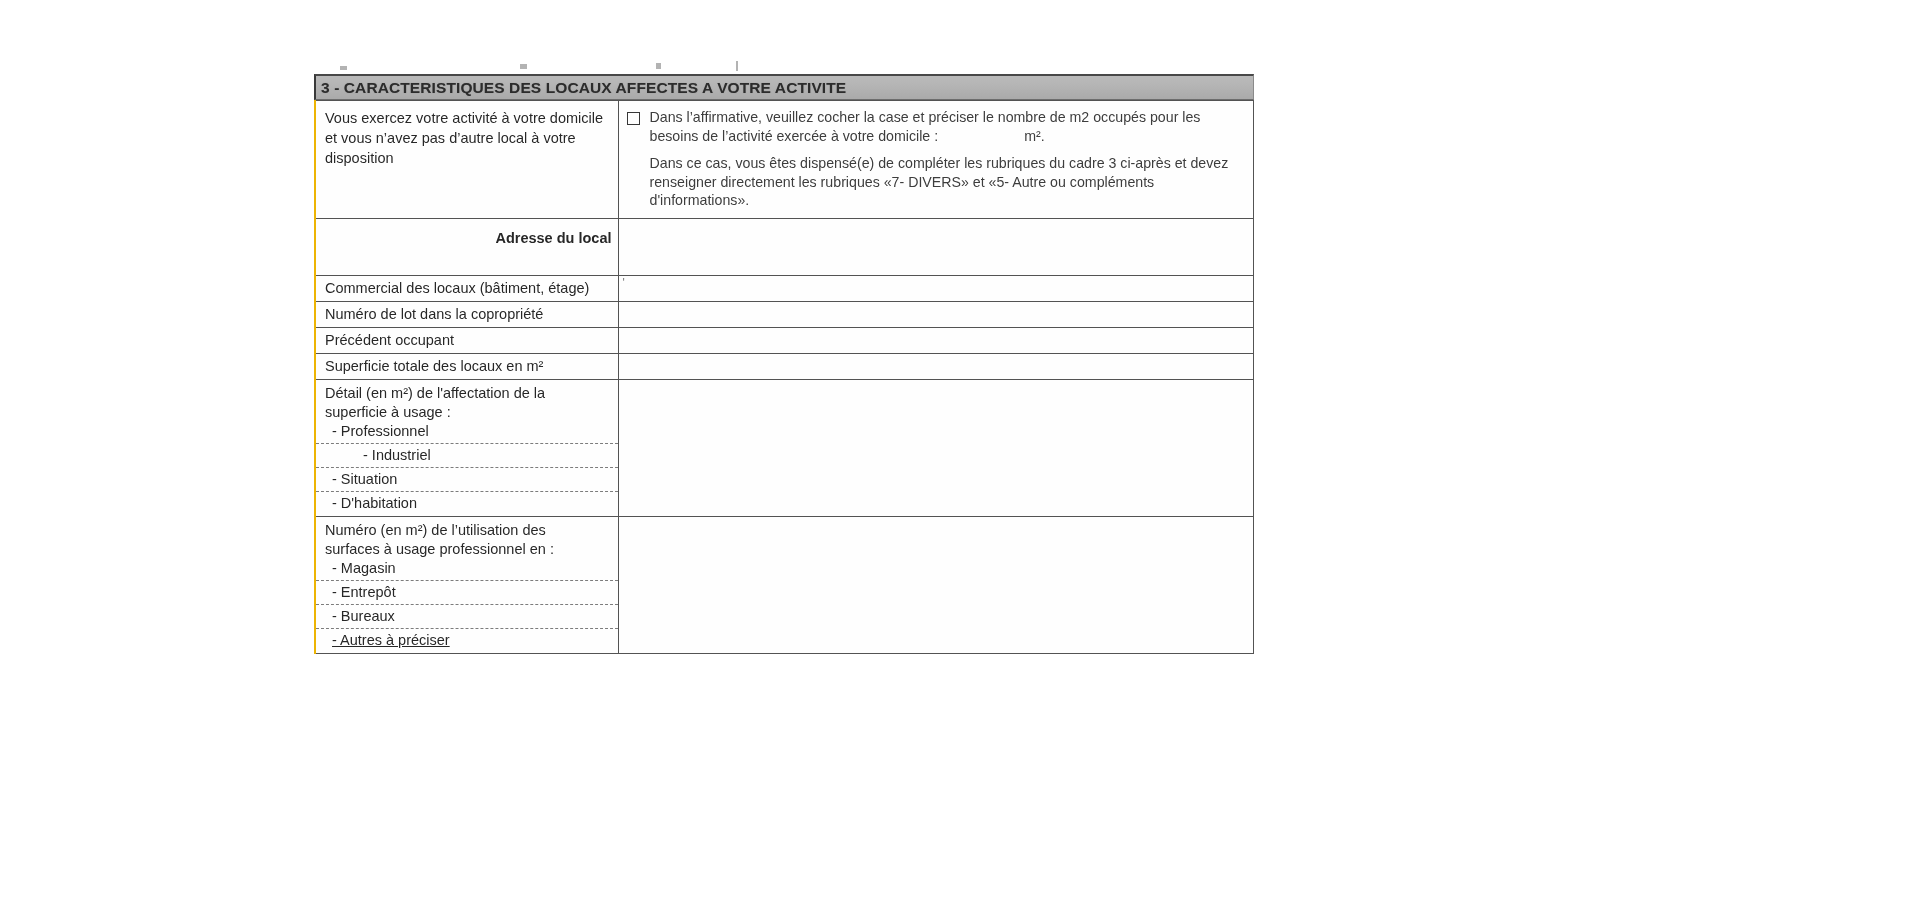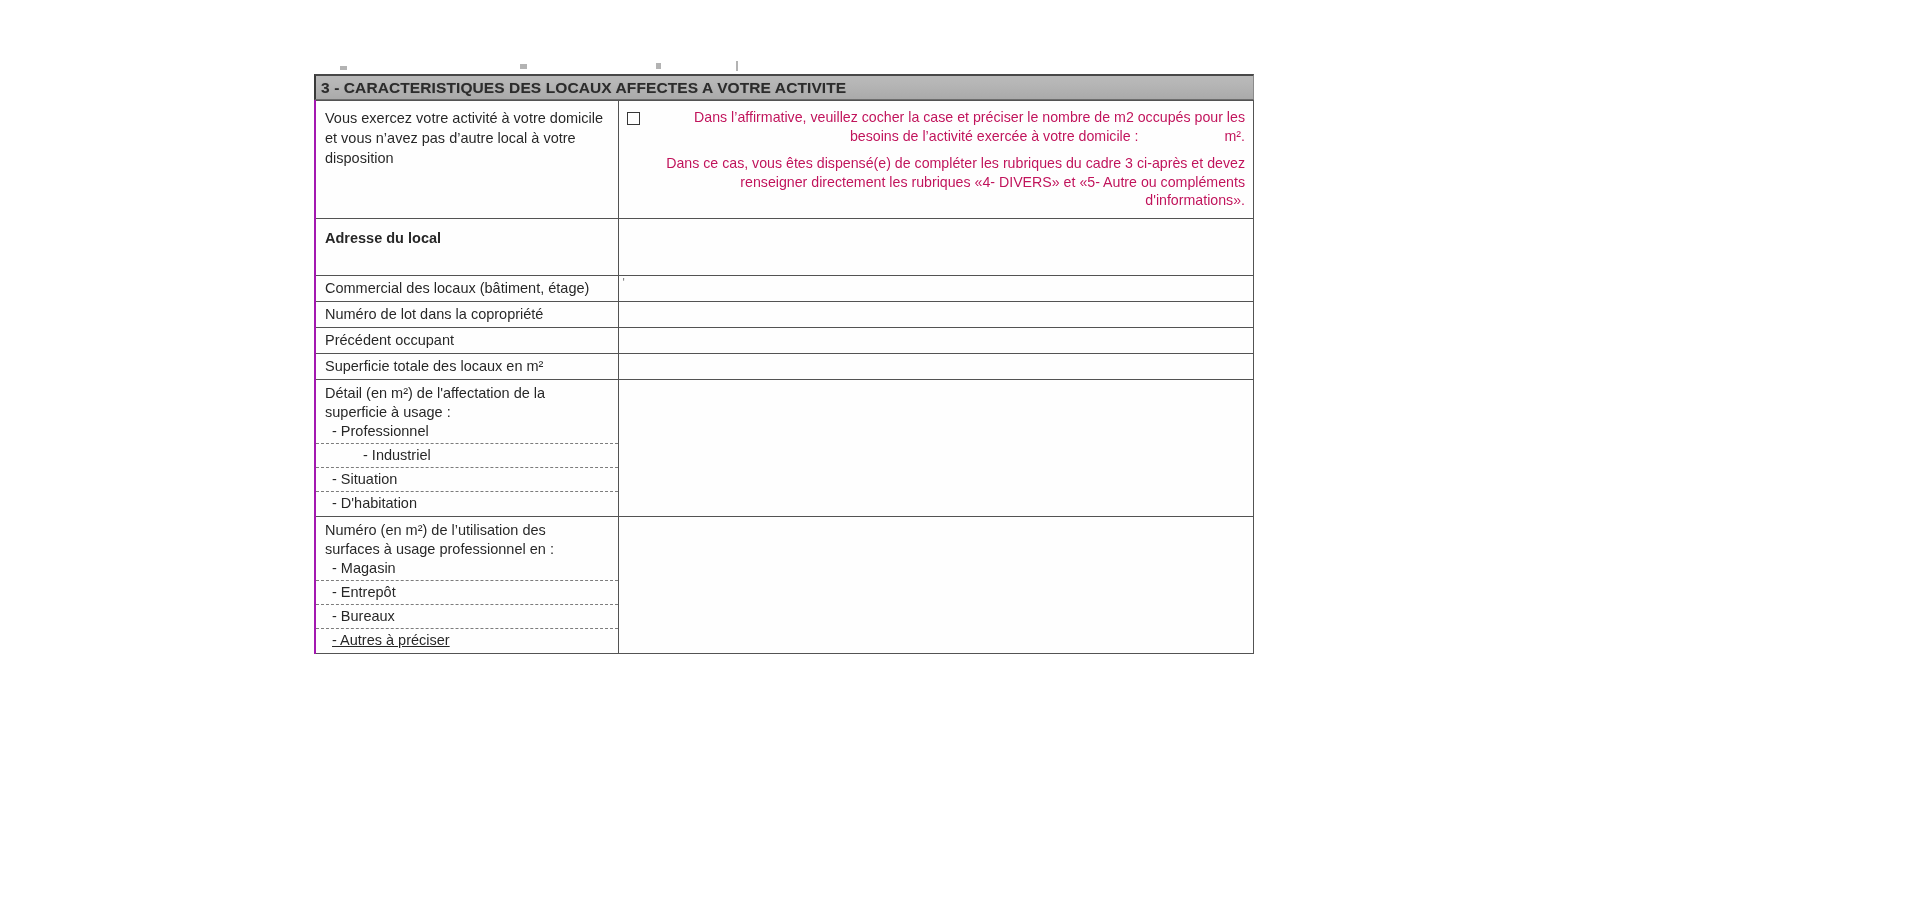--- a/index.html
+++ b/index.html
@@ -75,29 +75,29 @@
   .form-table td {
     border: 1px solid #555;
     vertical-align: top;
     padding: 0;
     background: #fefefe;
   }
   .col-label { width: 303px; }
   .col-value { width: auto; }
 
   
-  .form-table { border-left: 2px solid #a21caf; box-sizing: border-box; }
+  .form-table { border-left: 2px solid #eab308; box-sizing: border-box; }
 
   .lbl {
     font-size: 14.5px;
     line-height: 19px;
     padding: 4px 6px 4px 9px;
     color: #2b2b2b;
   }
-  .lbl.bold { font-weight: 700; }
+  .lbl.bold { font-weight: 700; text-align: right; }
   .lbl.tight { padding-top: 3px; padding-bottom: 3px; }
   .lbl.sub { padding-left: 16px; }
 
   .value-cell { min-height: 20px; }
 
   
   .notice {
     display: flex;
     padding: 7px 8px 8px 8px;
     gap: 10px;
@@ -107,22 +107,21 @@
     width: 13px;
     height: 13px;
     border: 1.6px solid #3a3a3a;
     margin-top: 4px;
     background: #fff;
     box-sizing: border-box;
   }
   .notice-text {
     font-size: 14.2px;
     line-height: 18.5px;
-    color: #be185d;
-    text-align: right;
+    color: #404040;
   }
   .notice-text p { margin: 0; }
   .notice-text p + p { margin-top: 9px; }
   .unit-slot {
     display: inline-block;
     min-width: 86px;
   }
   td.dashed-top { border-top: 1.4px dashed #7d7d7d; }
   td.no-bottom { border-bottom: none; }
 
@@ -157,21 +156,21 @@
 
         <tr>
           <td>
             <div class="lbl" style="padding-top:7px; line-height:20px;">Vous exercez votre activité à votre domicile et vous n’avez pas d’autre local à votre disposition</div>
           </td>
           <td>
             <div class="notice">
               <div class="checkbox"></div>
               <div class="notice-text">
                 <p><span>Dans l’affirmative, veuillez cocher la case et préciser le nombre de m2 occupés pour les besoins de l’activité exercée à votre domicile :</span><span class="unit-slot"></span><span>m².</span></p>
-                <p>Dans ce cas, vous êtes dispensé(e) de compléter les rubriques du cadre 3 ci-après et devez renseigner directement les rubriques «4- DIVERS» et «5- Autre ou compléments d'informations».</p>
+                <p>Dans ce cas, vous êtes dispensé(e) de compléter les rubriques du cadre 3 ci-après et devez renseigner directement les rubriques «7- DIVERS» et «5- Autre ou compléments d'informations».</p>
               </div>
             </div>
           </td>
         </tr>
 
         <tr>
           <td style="height:56px;">
             <div class="lbl bold" style="padding-top:10px;">Adresse du local</div>
           </td>
           <td>

